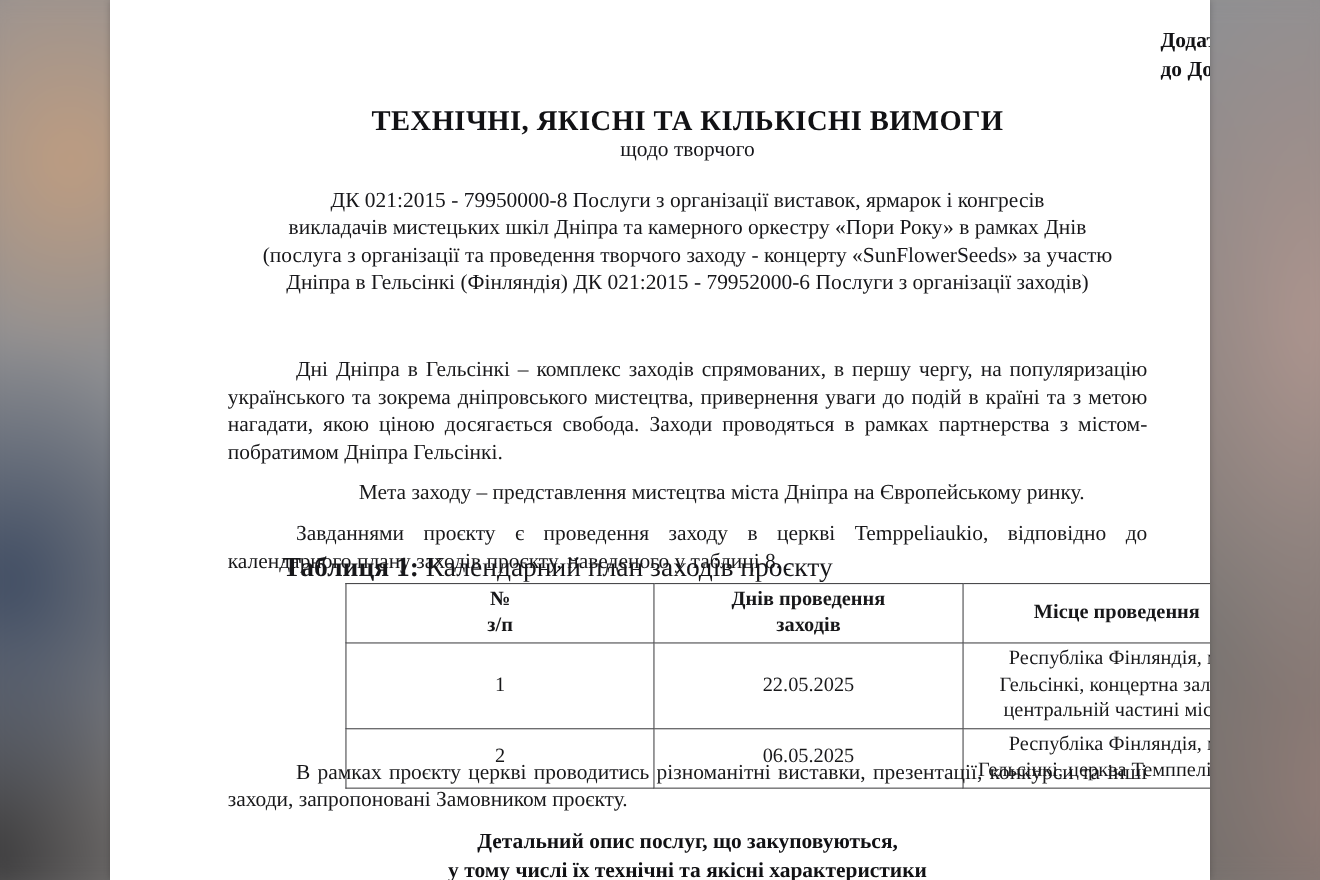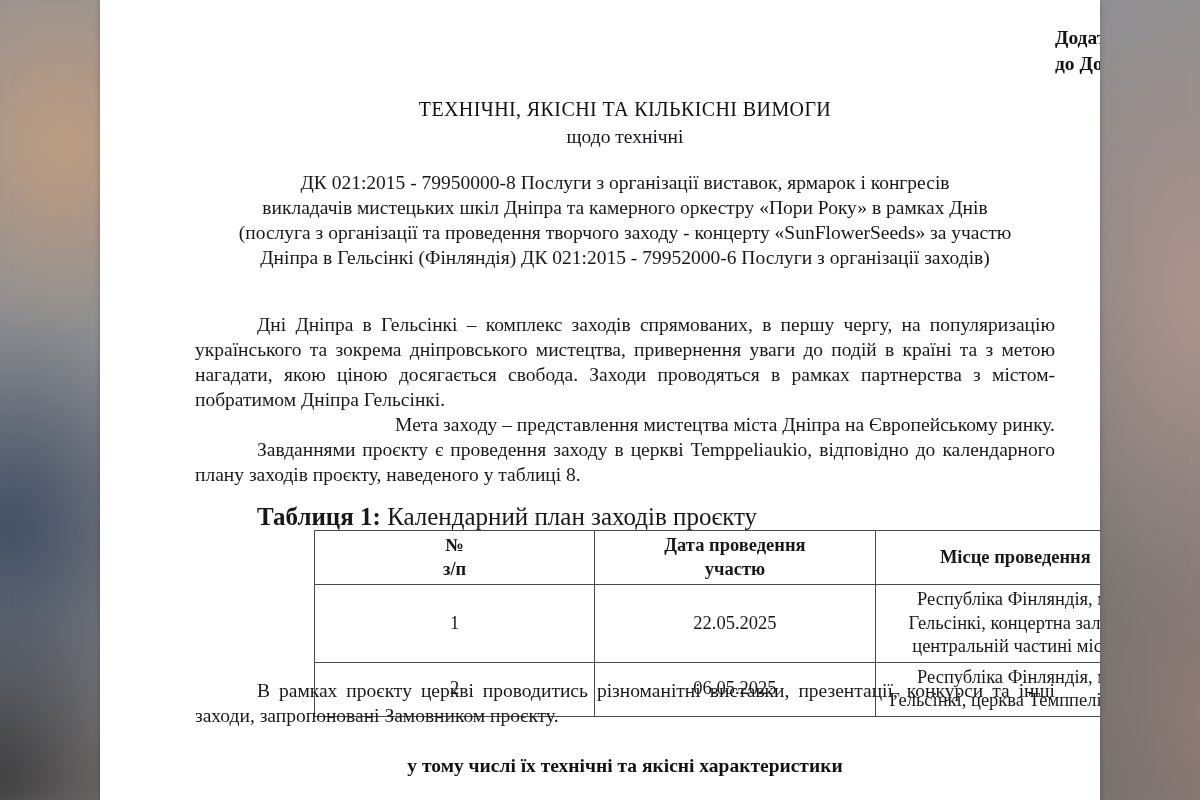--- a/index.html
+++ b/index.html
@@ -82,22 +82,22 @@
 
   
   .title-block {
     position: absolute;
     top: 96px;
     left: 0;
     width: 860px;
     text-align: center;
   }
   .main-title {
-    font-weight: normal;
-    font-size: 20px;
+    font-weight: bold;
+    font-size: 26px;
     letter-spacing: 0.4px;
     color: #111114;
     line-height: 27px;
   }
   .sub-title {
     font-size: 19.5px;
     color: #16161a;
     line-height: 27px;
   }
 
@@ -117,29 +117,29 @@
     white-space: nowrap;
   }
 
   
   .para {
     text-align: justify;
     text-justify: inter-word;
     font-size: 19.5px;
     line-height: 25px;
     color: #18181a;
-    margin: 0;
+    margin: 12px;
   }
   .para.indent::before {
     content: "";
     display: inline-block;
     width: 62px;
   }
   .para-last-natural {
-    text-align: right;
+    text-align: center;
   }
 
   #body-block {
     position: absolute;
     top: 312px;
     left: 0;
     width: 860px;
   }
 
   
@@ -216,21 +216,21 @@
   <div class="page-inner">
     <div class="content">
 
       <div class="appendix">
         <div>Додаток 3</div>
         <div>до Документації</div>
       </div>
 
       <div class="title-block">
         <div class="main-title">ТЕХНІЧНІ, ЯКІСНІ ТА КІЛЬКІСНІ ВИМОГИ</div>
-        <div class="sub-title">щодо технічні</div>
+        <div class="sub-title">щодо творчого</div>
       </div>
 
       <div class="subject">
         <div class="ln">ДК 021:2015 - 79950000-8 Послуги з організації виставок, ярмарок і конгресів</div>
         <div class="ln">викладачів мистецьких шкіл Дніпра та камерного оркестру «Пори Року» в рамках Днів</div>
         <div class="ln">(послуга з організації та проведення творчого заходу - концерту «SunFlowerSeeds» за участю</div>
         <div class="ln">Дніпра в Гельсінкі (Фінляндія) ДК 021:2015 - 79952000-6 Послуги з організації заходів)</div>
       </div>
 
       <div id="body-block">
@@ -244,22 +244,22 @@
       </div>
 
       <table id="events-table">
         <thead>
           <tr>
             <th class="num">
               <span>№</span><br>
               <span>з/п</span>
             </th>
             <th class="date">
-              <span>Дата проведення</span><br>
-              <span>участю</span>
+              <span>Днів проведення</span><br>
+              <span>заходів</span>
             </th>
             <th>Місце проведення</th>
           </tr>
         </thead>
         <tbody>
           <tr class="r1">
             <td class="num">1</td>
             <td class="date">22.05.2025</td>
             <td>Республіка Фінляндія, м. Гельсінкі, концертна зала в центральній частині міста</td>
           </tr>
@@ -269,18 +269,19 @@
             <td>Республіка Фінляндія, м. Гельсінкі, церква Темппеліаукіо</td>
           </tr>
         </tbody>
       </table>
 
       <div id="closing">
         <p class="para indent doc-text">В рамках проєкту церкві проводитись різноманітні виставки, презентації, конкурси та інші заходи, запропоновані Замовником проєкту.</p>
       </div>
 
       <div id="final-heading">
+        <div>Детальний опис послуг, що закуповуються,</div>
         <div>у тому числі їх технічні та якісні характеристики</div>
       </div>
 
     </div>
   </div>
 </div>
 
 </body></html>

